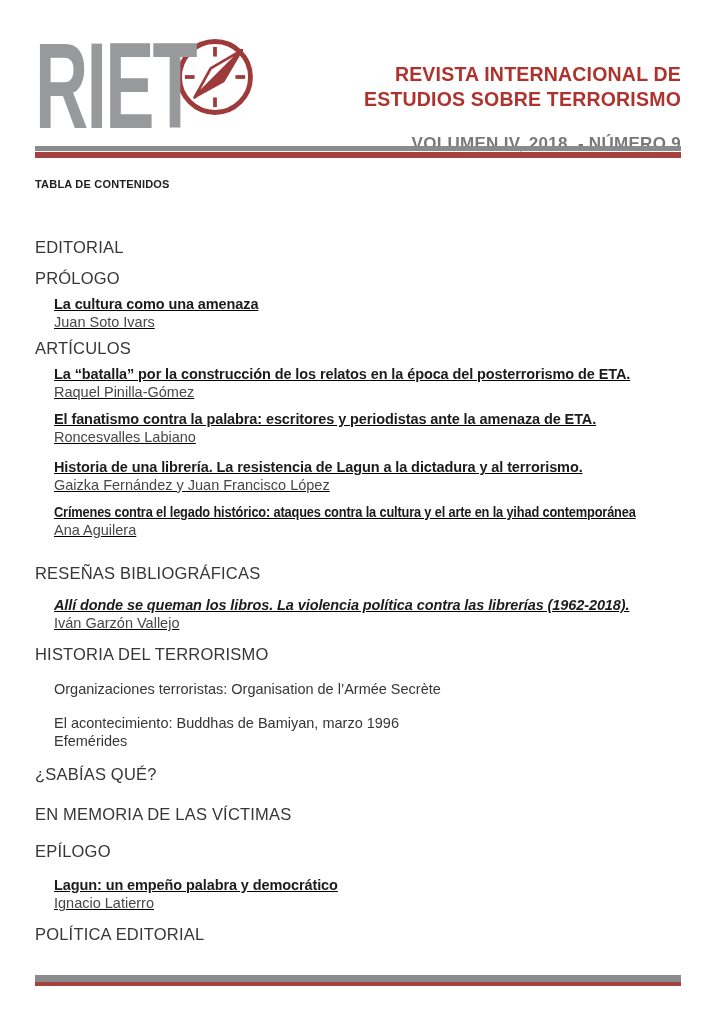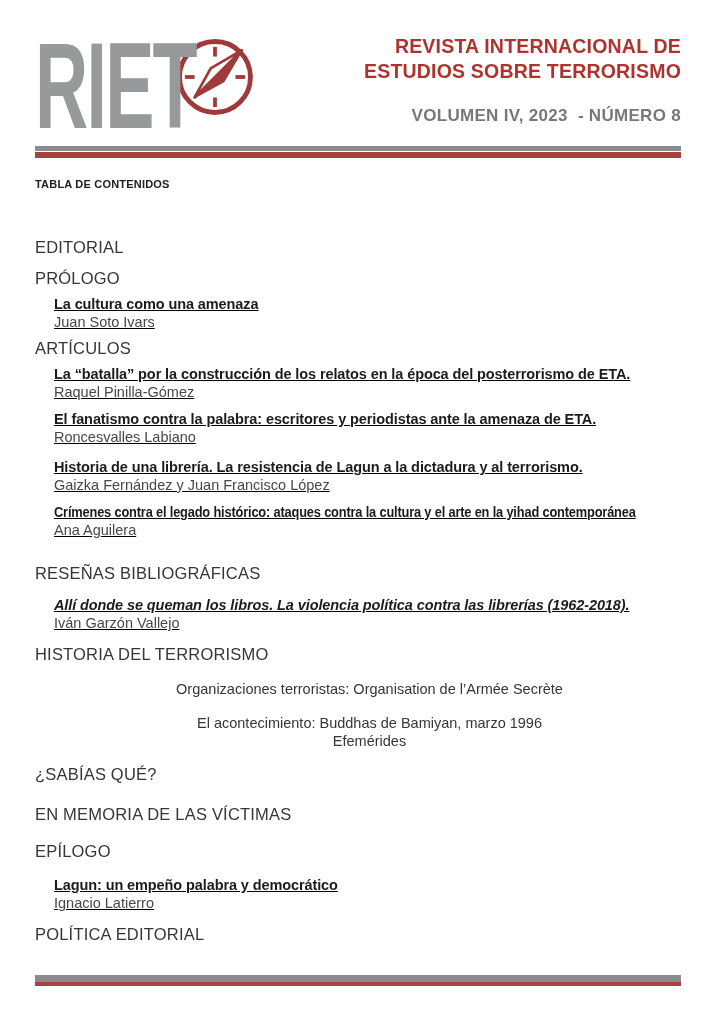--- a/index.html
+++ b/index.html
@@ -14,21 +14,21 @@
     font-family:"Liberation Sans", sans-serif; overflow:hidden;
   }
   
   .compass{position:absolute; left:172px; top:34px; width:86px; height:86px; z-index:0;}
   .logo-text{
     position:absolute; left:35px; top:24px; z-index:1;
     font-size:123px; line-height:1; font-weight:bold; letter-spacing:-3px;
     color:var(--logo-gray); transform:scaleX(0.60); transform-origin:left top;
     white-space:nowrap;
   }
-  .masthead{position:absolute; right:36px; top:34px; text-align:right;}
+  .masthead{position:absolute; right:36px; top:62px; text-align:right;}
   .journal-title{
     font-size:19.5px; line-height:25px; font-weight:bold;
     color:var(--accent-red); letter-spacing:0.2px;
   }
   .volume-line{
     margin-top:22px; font-size:17px; font-weight:bold;
     color:var(--volume-gray); letter-spacing:0.3px; white-space:pre;
   }
   
   .rule{position:absolute; left:35px; width:646px;}
@@ -52,21 +52,21 @@
   .entry-title{
     font-size:14.5px; line-height:18px; font-weight:bold;
     color:var(--title-color); letter-spacing:-0.1px; white-space:nowrap;
   }
   .entry-title.italic{font-style:italic;}
   .entry-title.condensed{transform:scaleX(0.885); transform-origin:left center; letter-spacing:-0.2px;}
   .entry-author{
     font-size:14.5px; line-height:18px; font-weight:normal; color:var(--author-color);
   }
   .toc-item{
-    padding-left:19px; font-size:14.5px; line-height:18px; color:var(--heading-color);text-align:center;
+    padding-left:19px; font-size:14.5px; line-height:18px; color:var(--heading-color);
   }
 </style>
 </head>
 <body>
 
 <div class="page">
 
   <svg class="compass" viewBox="0 0 80 80" xmlns="http://www.w3.org/2000/svg">
     <circle cx="40" cy="40" r="33" fill="none" stroke="#9E3A39" stroke-width="4.5"></circle>
     <line x1="40" y1="12" x2="40" y2="21" stroke="#9E3A39" stroke-width="3.5"></line>
@@ -76,21 +76,21 @@
     <polygon points="65,15 36,32 21,59" fill="#ffffff" stroke="#9E3A39" stroke-width="2.5" stroke-linejoin="round"></polygon>
     <polygon points="65,15 48,44 21,59" fill="#9E3A39" stroke="#9E3A39" stroke-width="2" stroke-linejoin="round"></polygon>
   </svg>
   <div class="logo-text">RIET</div>
 
   <div class="masthead">
     <div class="journal-title">
       <span>REVISTA INTERNACIONAL DE</span><br>
       <span>ESTUDIOS SOBRE TERRORISMO</span>
     </div>
-    <div class="volume-line">VOLUMEN IV, 2023  - NÚMERO 8</div>
+    <div class="volume-line">VOLUMEN IV, 2018  - NÚMERO 9</div>
   </div>
 
   <div class="rule rule-top">
     <div class="bar-gray"></div>
     <div class="bar-red"></div>
   </div>
 
   <div class="content">
     <h1 class="page-title">TABLA DE CONTENIDOS</h1>
 

